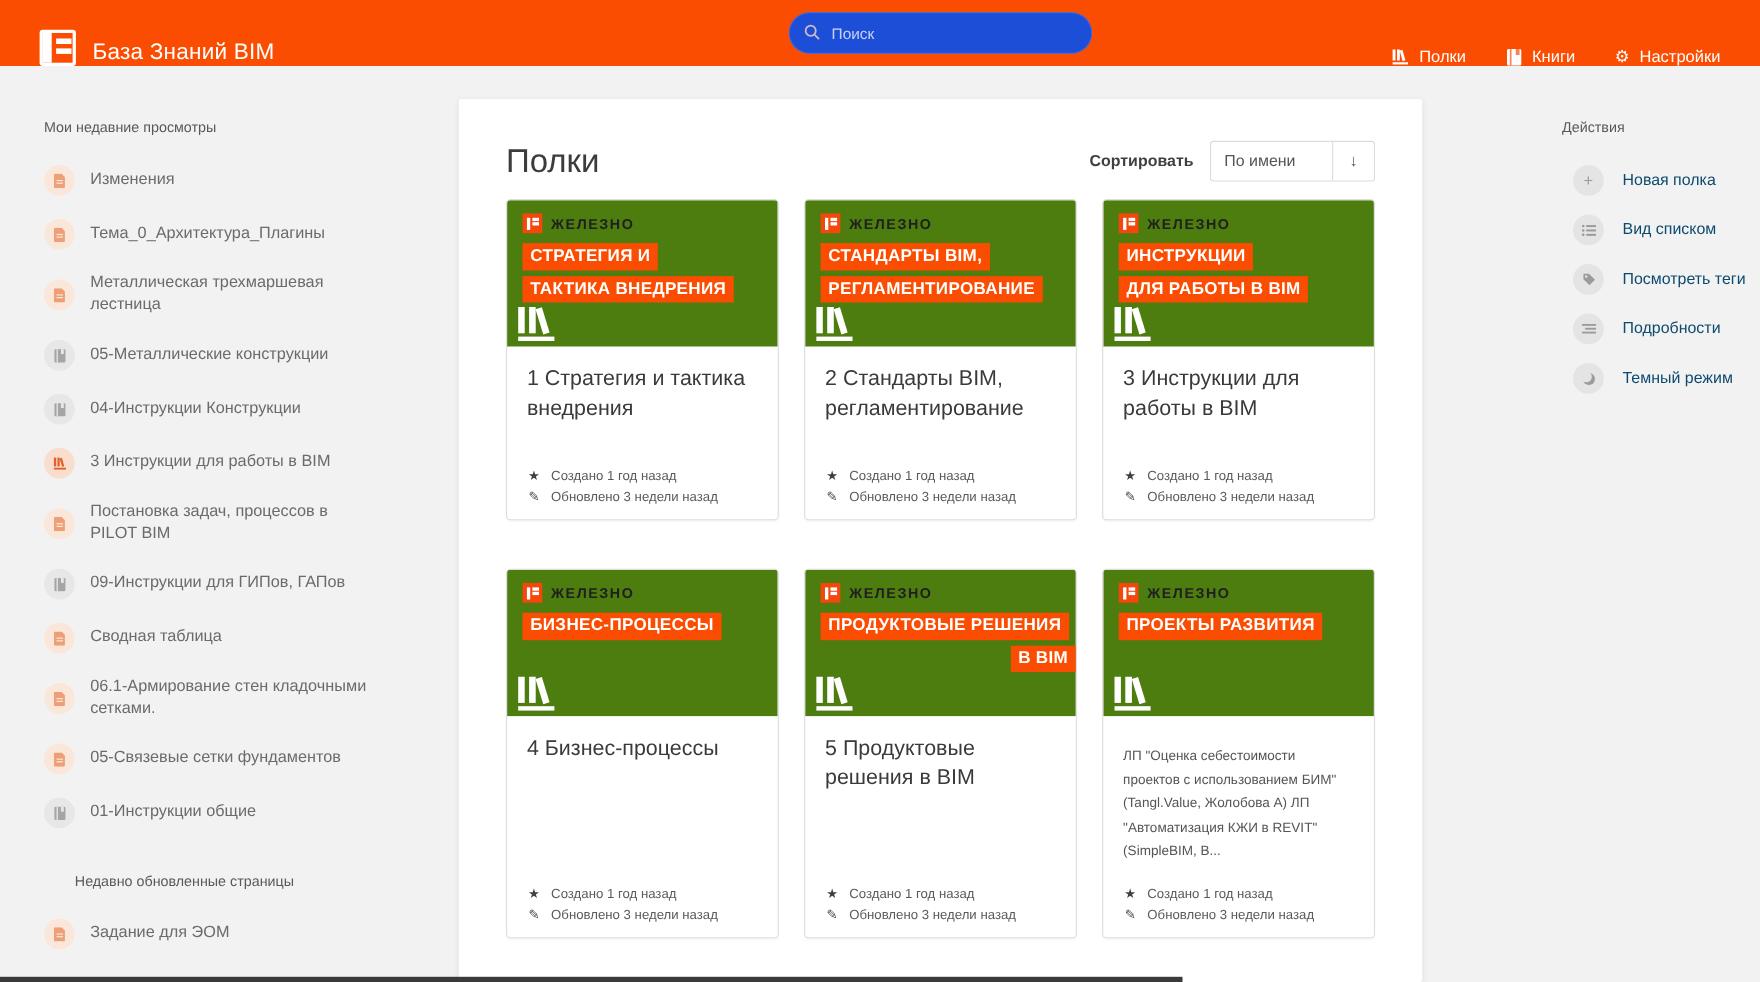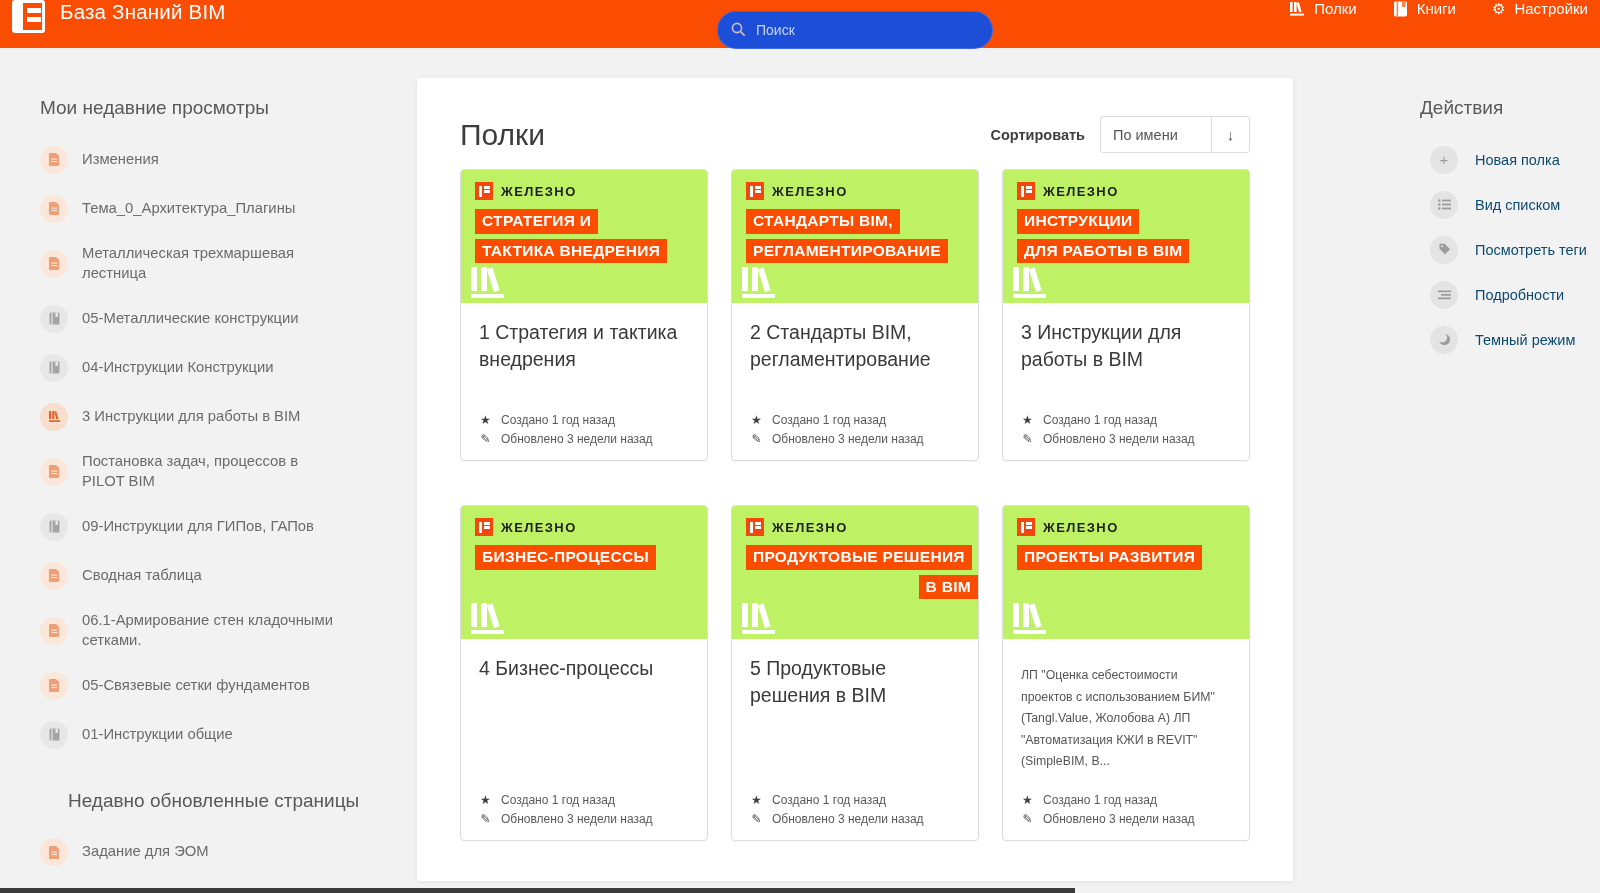--- a/index.html
+++ b/index.html
@@ -1,21 +1,21 @@
 <!DOCTYPE html>
 <html><head>
 <meta charset="utf-8">
 <style>
   * { box-sizing: border-box; }
   html, body { margin: 0; padding: 0; width: 1600px; height: 893px; overflow: hidden;
     font-family: "Liberation Sans", sans-serif; background: #f2f2f2; }
 
   
-  .header { height: 48px; background: #fb4d01; display: flex; align-items: flex-start;
-    padding: 0 12px; position: relative; color: #fff; }
+  .header { height: 60px; background: #fb4d01; display: flex; align-items: flex-end;
+    padding: 0 36px; position: relative; color: #fff; }
   .logo-tile { width: 33px; height: 33px; background: #fff; border-radius: 3px;
     position: relative; margin-right: 15px; flex-shrink: 0; }
   .logo-tile .in { position: absolute; inset: 3px; background: #fb4d01; }
   .logo-tile .v { position: absolute; left: 3px; top: 3px; width: 8px; height: 27px; background: #fff; }
   .logo-tile .h1b { position: absolute; left: 15px; top: 8px; width: 14px; height: 5px; background: #fff; }
   .logo-tile .h2b { position: absolute; left: 15px; top: 17px; width: 14px; height: 5px; background: #fff; }
   .app-title { font-size: 20.5px; font-weight: 400; letter-spacing: 0.2px; }
   .search-wrap { position: absolute; left: 717px; top: 11px; width: 276px; }
   .search-input { width: 100%; height: 38px; border: 1px solid rgba(255,255,255,0.15);
     border-radius: 20px; background: #1d4ed8; color: #fff; padding: 0 14px 0 38px;
@@ -28,21 +28,21 @@
   .uni { font-size: 15px; line-height: 1; }
 
   
   .layout { display: flex; height: 833px; }
   .rail-left { width: 417px; padding: 48px 30px 0 40px; }
   .panel-main { width: 876px; background: #fff; border-radius: 3px; margin-top: 30px;
     padding: 38px 43px; height: 803px; box-shadow: 0 1px 6px -1px rgba(0,0,0,0.1); }
   .rail-right { flex: 1; padding: 48px 0 16px 127px; }
 
   
-  .side-head { font-size: 19px; color: #595959; font-weight: 400; margin: 0 0 26px 0; line-height: 1.25; }
+  .side-head { font-size: 13px; color: #595959; font-weight: 400; margin: 0 0 26px 0; line-height: 1.25; }
   .side-head.second { margin-top: 40px; margin-left: 28px; }
   .side-item { display: flex; align-items: center; gap: 14px; margin-bottom: 21px;
     cursor: pointer; text-decoration: none; }
   .circ { width: 28px; height: 28px; border-radius: 50%; display: flex; align-items: center;
     justify-content: center; flex-shrink: 0; }
   .circ.page  { background: #fbe7da; }
   .circ.book  { background: #e7e7e7; }
   .circ.shelf { background: #f9ddcd; }
   .side-label { font-size: 14.8px; color: #6b6b6b; line-height: 1.35; max-width: 262px; }
 
@@ -60,21 +60,21 @@
   .sort-box { display: flex; border: 1px solid #dcdcdc; border-radius: 3px; background: #fff; height: 37px; }
   .sort-value { padding: 0 28px 0 12px; font-size: 14.5px; color: #555;
     display: flex; align-items: center; min-width: 110px; cursor: pointer; }
   .sort-dir { border-left: 1px solid #dcdcdc; width: 38px; display: flex; align-items: center;
     justify-content: center; color: #555; font-size: 15px; cursor: pointer; }
 
   .grid { display: grid; grid-template-columns: repeat(3, 1fr); column-gap: 23px; row-gap: 44px; }
   .card { border: 1px solid #ddd; border-radius: 4px; overflow: hidden; background: #fff;
     display: flex; flex-direction: column; cursor: pointer; box-shadow: 0 1px 2px rgba(0,0,0,0.04); }
   .card.r1 { height: 292px; } .card.r2 { height: 336px; }
-  .card-image { height: 133px; background: #bef264; position: relative; padding: 12px 0 0 14px; flex-shrink: 0; }
+  .card-image { height: 133px; background: #4d7c0f; position: relative; padding: 12px 0 0 14px; flex-shrink: 0; }
   .brand { display: flex; align-items: center; gap: 8px; }
   .brand-tile { width: 18px; height: 18px; background: #f3470b; position: relative; flex-shrink: 0; }
   .brand-tile .v { position: absolute; left: 3.5px; top: 3.5px; width: 3.5px; height: 11px; background: #fff; }
   .brand-tile .h1b { position: absolute; left: 9px; top: 3.5px; width: 5.5px; height: 3.2px; background: #fff; }
   .brand-tile .h2b { position: absolute; left: 9px; top: 8.2px; width: 5.5px; height: 3.2px; background: #fff; }
   .brand-name { font-size: 13px; font-weight: bold; color: #1f1f1f; letter-spacing: 1.4px; }
   .banner { margin-top: 9px; position: relative; z-index: 2; }
   .banner .line { line-height: 1; margin-bottom: 5px; }
   .banner .line.right { text-align: right; margin-right: 0; }
   .banner .chip { display: inline-block; background: #fb4d01; color: #fff; font-weight: bold;

